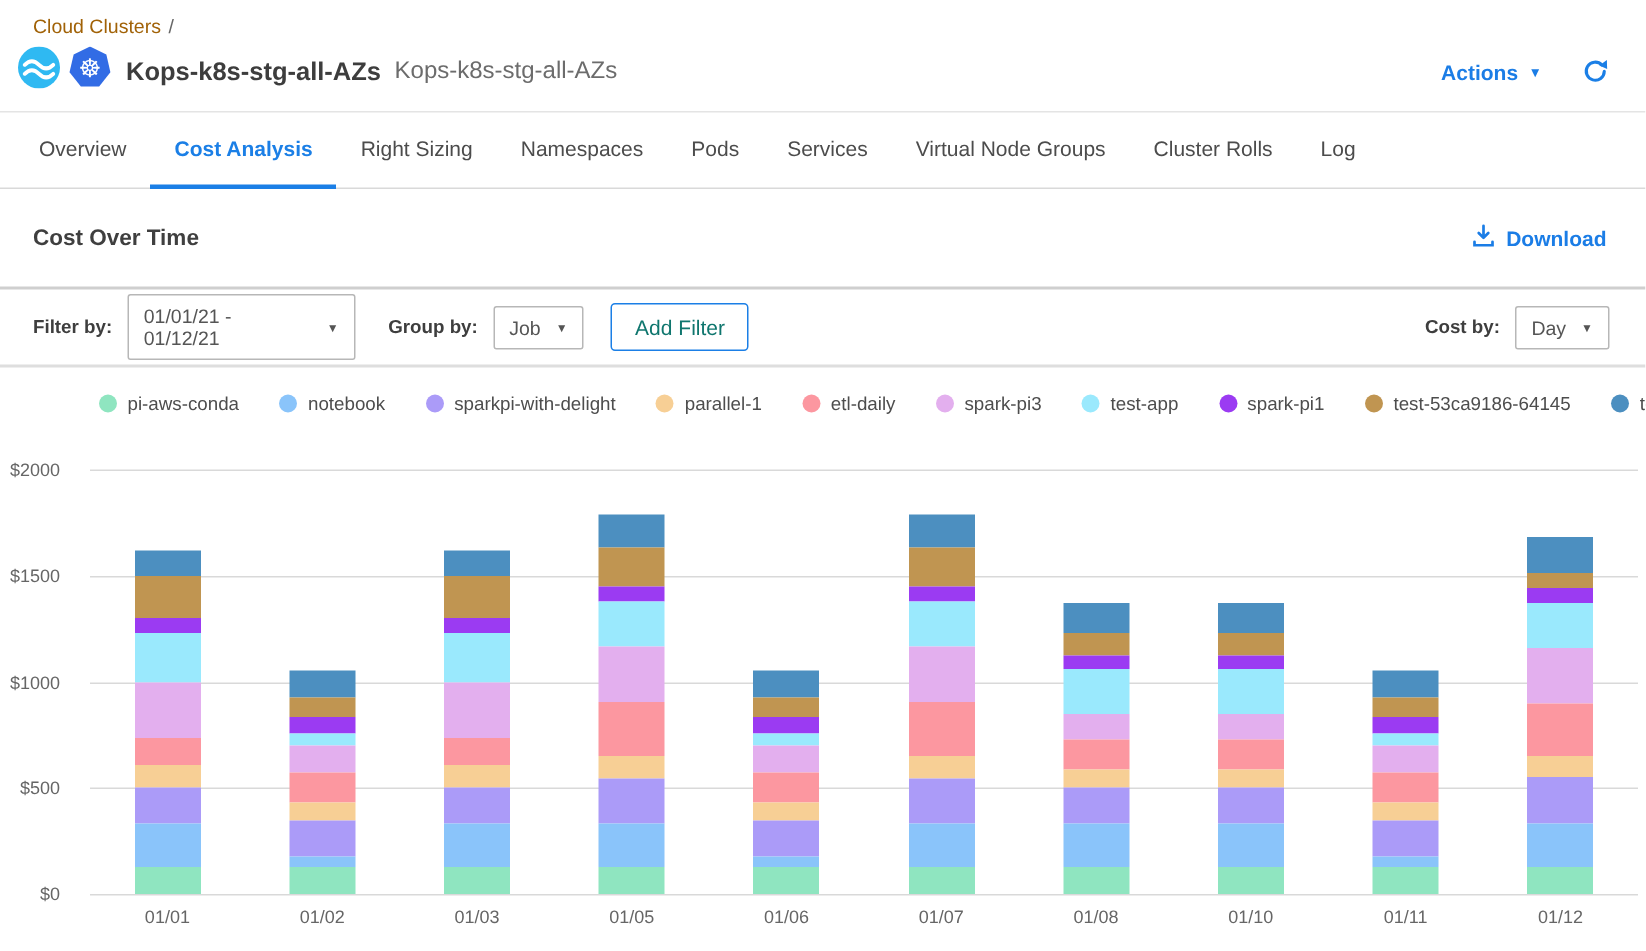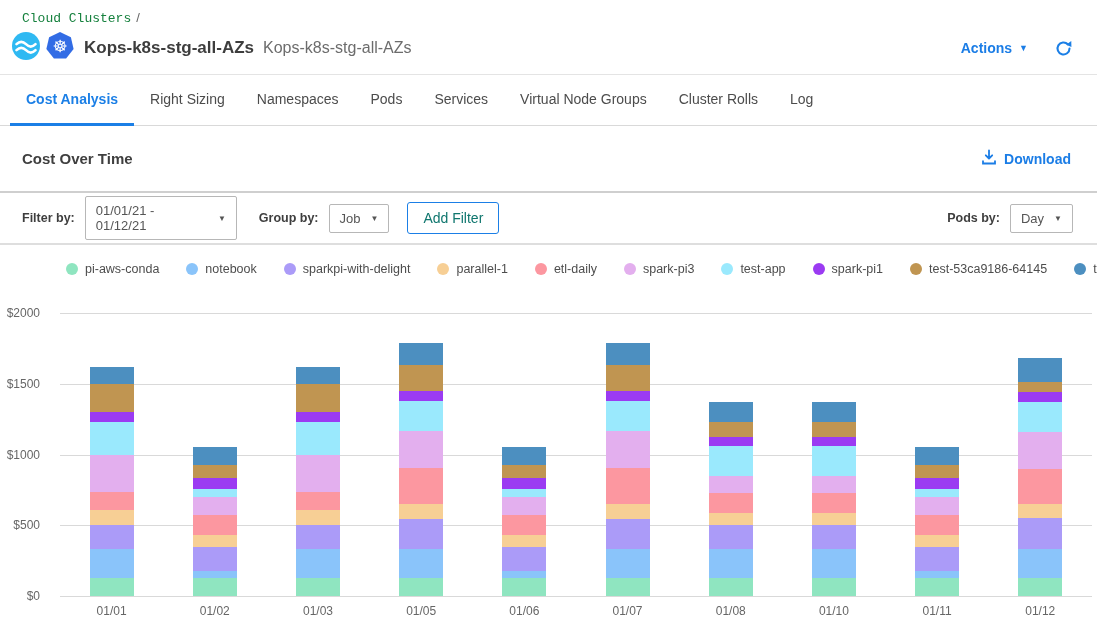--- a/index.html
+++ b/index.html
@@ -1,21 +1,21 @@
 <!DOCTYPE html>
 <html><head>
 <meta charset="utf-8">
 <style>
   * { margin:0; padding:0; box-sizing:border-box; }
   body { font-family:"Liberation Sans", sans-serif; background:#fff; color:#555; }
   .page { width:1097px; height:634px; background:#fff; overflow:hidden; position:relative; }
 
   
   .breadcrumb { padding:10px 0 0 22px; font-size:13px; }
-  .breadcrumb a { color:#15803d; text-decoration:none; cursor:pointer;font-family:Liberation Mono, monospace; }
+  .breadcrumb a { color:#a16207; text-decoration:none; cursor:pointer; }
   .breadcrumb .sep { color:#666; margin-left:5px; }
   .titlebar { display:flex; align-items:center; padding:6px 24px 10px 12px; border-bottom:1px solid #e4e4e4; }
   .titlebar .logos { display:flex; align-items:center; gap:6px; }
   .titlebar .title { font-size:17px; font-weight:bold; color:#3d3d3d; margin-left:10px; }
   .titlebar .subtitle { font-size:16px; color:#6c6c6c; margin-left:9px; }
   .titlebar .spacer { flex:1; }
   .actions-btn { color:#1b7de6; font-weight:bold; font-size:14px; display:flex; align-items:center; gap:7px; cursor:pointer; }
   .actions-btn .caret { font-size:9px; }
   .refresh { margin-left:26px; cursor:pointer; display:flex; align-items:center; }
 
@@ -90,20 +90,21 @@
     </span>
     <span class="refresh">
       <svg width="19" height="19" viewBox="0 0 24 24">
         <path d="M19.6 12a7.6 7.6 0 1 1-2.1-5.3" stroke="#1b7fe6" stroke-width="2.6" fill="none" stroke-linecap="round"></path>
         <polygon points="21.8,2.6 22,10 15.4,7.2" fill="#1b7fe6"></polygon>
       </svg>
     </span>
   </div>
 
   <div class="tabs" id="tabs">
+      <div class="tab">Overview</div>
       <div class="tab active">Cost Analysis</div>
       <div class="tab">Right Sizing</div>
       <div class="tab">Namespaces</div>
       <div class="tab">Pods</div>
       <div class="tab">Services</div>
       <div class="tab">Virtual Node Groups</div>
       <div class="tab">Cluster Rolls</div>
       <div class="tab">Log</div>
     </div>
 
@@ -127,21 +128,21 @@
       <span>01/01/21 - 01/12/21</span>
       <span class="caret">▼</span>
     </span>
     <span class="flabel" style="margin-left:12px;">Group by:</span>
     <span class="select">
       <span>Job</span>
       <span class="caret">▼</span>
     </span>
     <button class="add-filter">Add Filter</button>
     <span class="viewby">
-      <span class="flabel">Pods by:</span>
+      <span class="flabel">Cost by:</span>
       <span class="select">
         <span>Day</span>
         <span class="caret">▼</span>
       </span>
     </span>
   </div>
   <div class="hr2"></div>
 
   <div class="legendbar" id="legend">
       <span class="legend-item">

